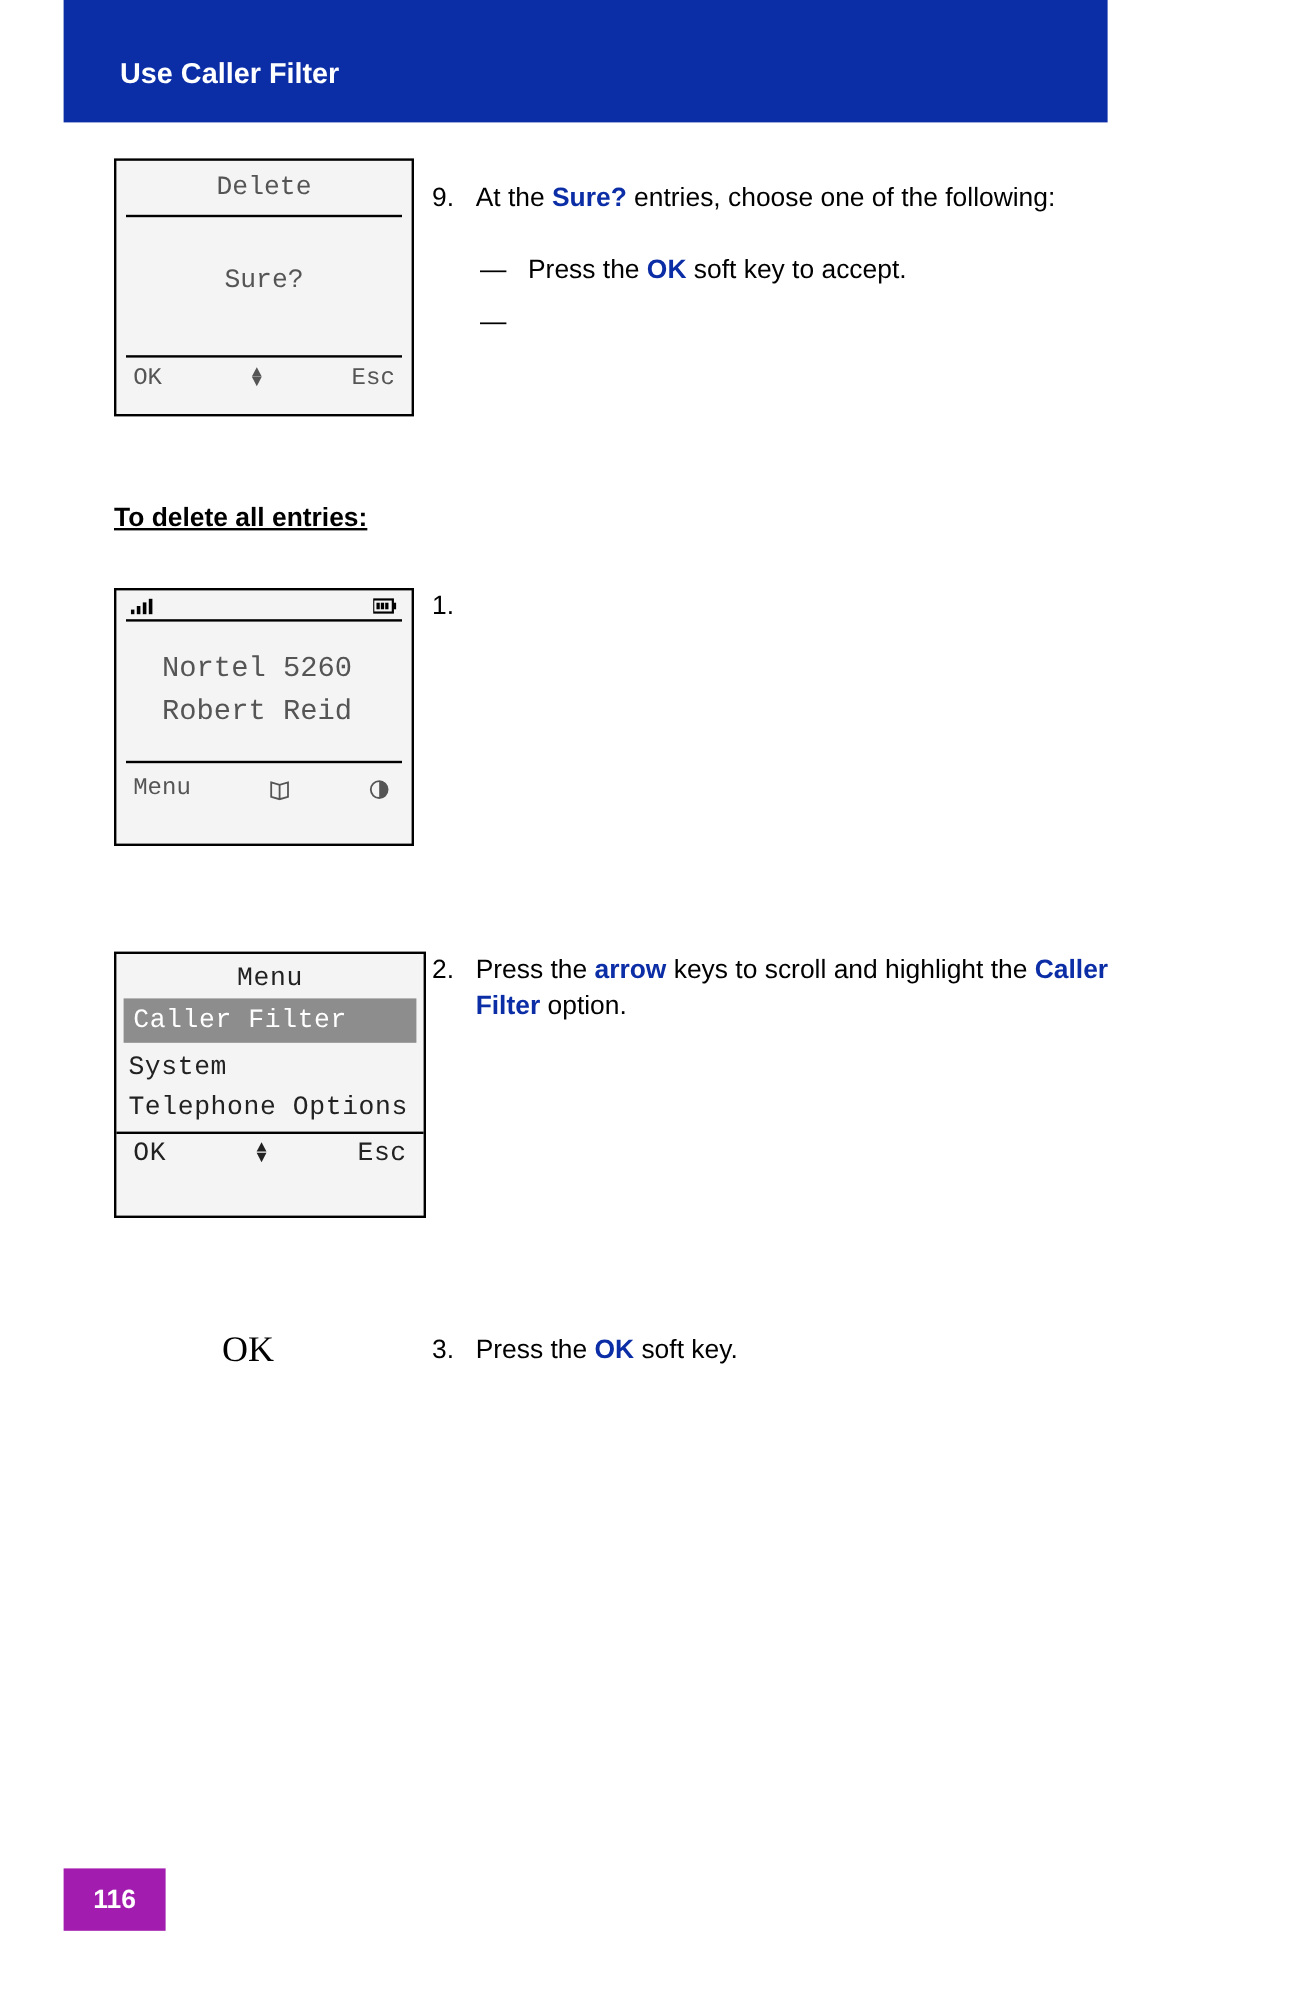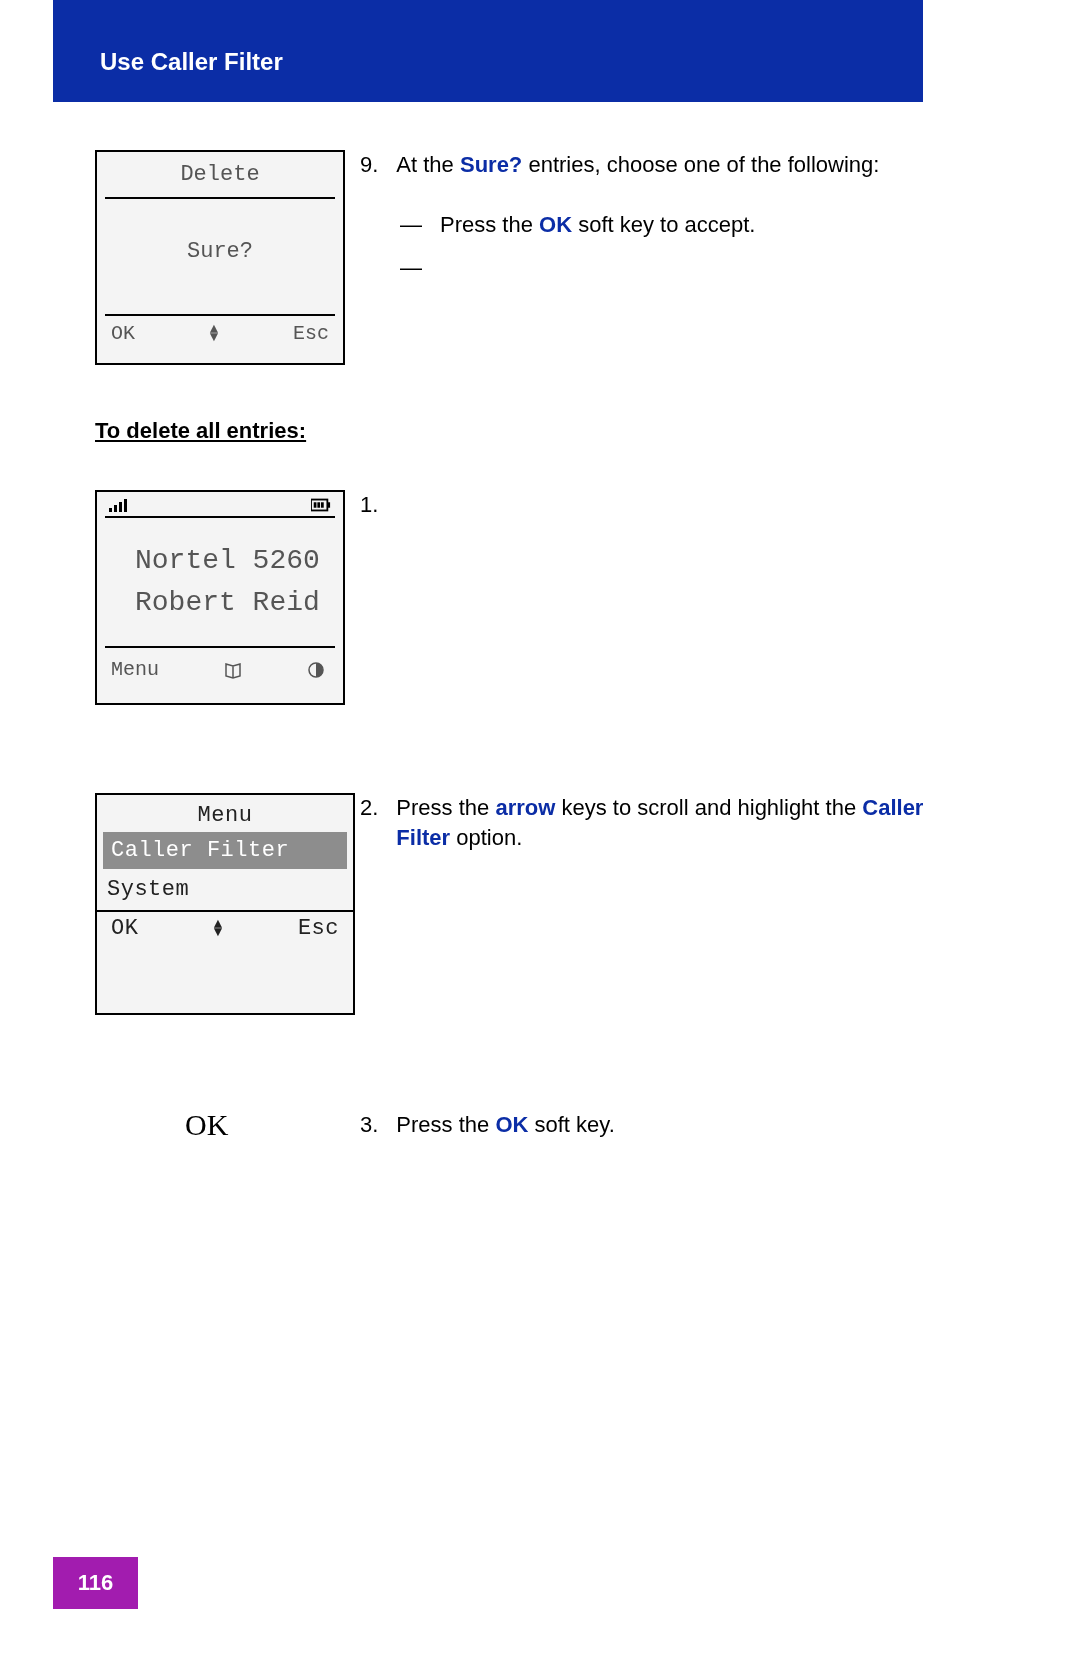--- a/index.html
+++ b/index.html
@@ -11,21 +11,21 @@
   }
   .header-title {
     position: absolute; left: 100px; top: 48px; color: #fff; font-weight: bold;
     font-size: 24px; font-family: Arial, sans-serif;
   }
   .linkblue { color: #0b2da6; font-weight: bold; }
   .bodytext { font-size: 22px; color: #000; line-height: 1.35; }
 
   
   .screen { position: absolute; background: #f4f4f4; border: 2px solid #000; }
-  .screen1 { left: 95px; top: 150px; width: 250px; height: 215px; }
+  .screen1 { left: 95px; top: 132px; width: 250px; height: 215px; }
   .s1-title { text-align: center; font-family: "Courier New", monospace; font-size: 22px; color:#555; padding-top: 10px; }
   .s1-hr { height: 0; border-top: 2px solid #000; margin: 10px 8px 0 8px; }
   .s1-msg { text-align: center; font-family: "Courier New", monospace; font-size: 22px; color:#555; padding-top: 40px; padding-bottom: 40px; }
   .s1-bot { display:flex; justify-content:space-between; align-items:center; padding: 6px 14px 10px 14px; font-family:"Courier New",monospace; font-size:20px; color:#555; }
   .updown { display:inline-block; line-height:0.55; font-size:14px; text-align:center; }
 
   
   .step9 { position:absolute; left: 360px; top: 150px; width: 570px; }
   .step-row { display:flex; gap:18px; }
   .step-num { white-space:nowrap; }
@@ -34,21 +34,21 @@
   .dash { width: 26px; text-align:left; }
 
   
   .subhead { position:absolute; left:95px; top:418px; font-weight:bold; font-size:22px;text-decoration:underline; }
 
   
   .screen2 { left:95px; top:490px; width:250px; height:215px; }
   .s2-status { display:flex; justify-content:space-between; align-items:center; padding:6px 12px 2px 12px; }
   .signal-icon, .batt-icon { width:20px; height:14px; }
   .s2-hr-top { border-top:2px solid #000; margin:2px 8px 0 8px; }
-  .s2-text { font-family:"Courier New",monospace; font-size:28px; color:#555; padding: 22px 0 22px 38px; line-height:1.5; }
+  .s2-text { font-family:"Courier New",monospace; font-size:24px; color:#555; padding: 22px 0 22px 38px; line-height:1.5; }
   .s2-hr-bot { border-top:2px solid #000; margin:0 8px 0 8px; }
   .s2-bot { display:flex; justify-content:space-between; align-items:center; padding:10px 18px 10px 14px; font-family:"Courier New",monospace; font-size:20px; color:#555; }
   .book-icon, .moon-icon { width:18px; height:18px; }
 
   .step1 { position:absolute; left:360px; top:490px; width:570px; }
 
   
   .screen3 { left:95px; top:793px; width:260px; height:222px; }
   .lcdfont { font-family: "Courier New", monospace; letter-spacing: 0.5px; font-size:22px; color:#222; }
   .s3-title { text-align:center; padding-top:8px; }
@@ -155,20 +155,21 @@
   <div class="step1 bodytext">
     <div class="step-row">
       <span class="step-num">1.</span>
     </div>
   </div>
 
   <div class="screen screen3">
     <div class="lcdfont s3-title">Menu</div>
     <div class="lcdfont s3-sel">Caller Filter</div>
     <div class="lcdfont s3-item">System</div>
+    <div class="lcdfont s3-item">Telephone Options</div>
     <div class="s3-hr"></div>
     <div class="lcdfont s3-bot">
       <span>OK</span>
       <span class="updown">▲<br>▼</span>
       <span>Esc</span>
     </div>
   </div>
 
   <div class="step2 bodytext">
     <div class="step-row">

